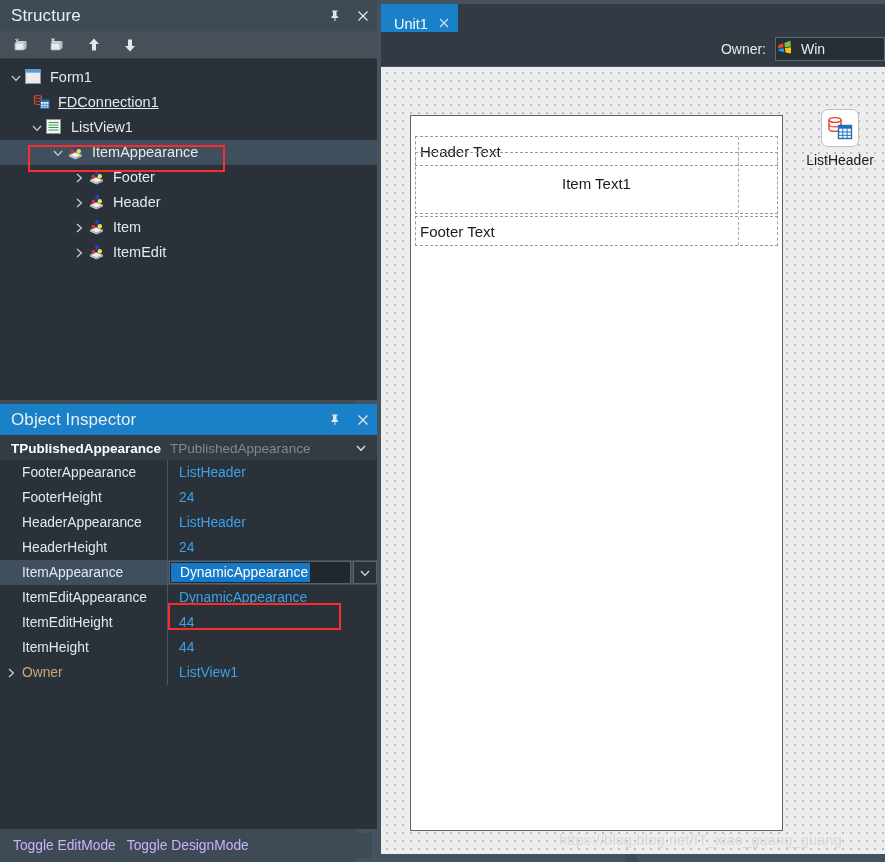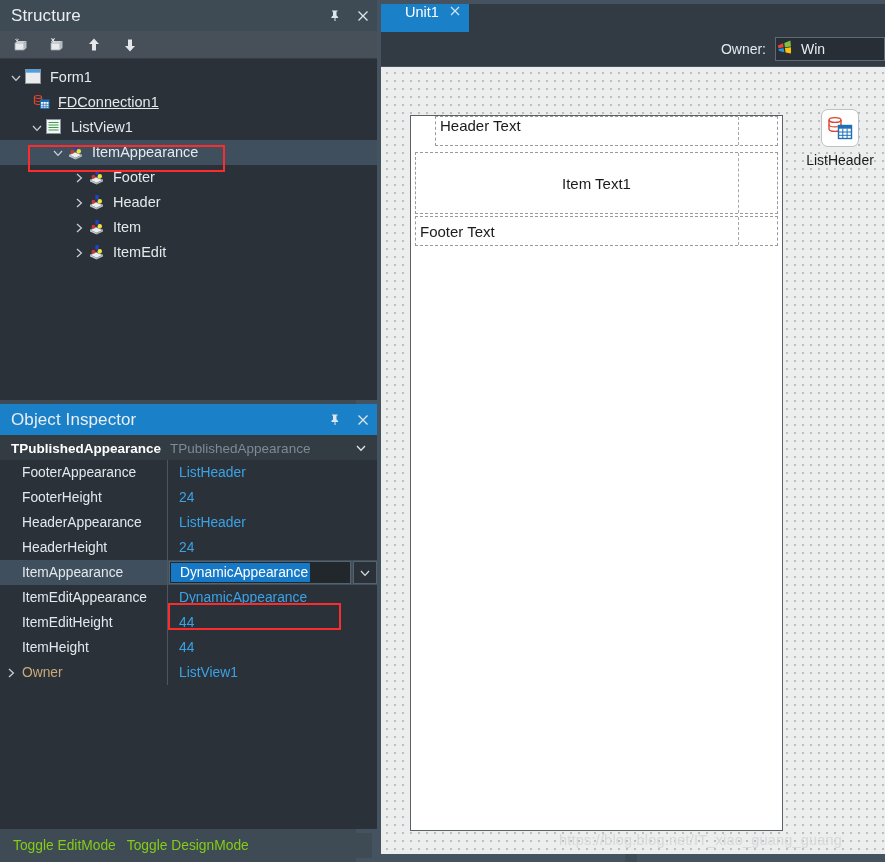--- a/index.html
+++ b/index.html
@@ -244,21 +244,21 @@
     left: 5px; top: 833px;
     width: 367px; height: 25px;
     background: #3e4a54;
     display: flex;
     align-items: center;
     padding-left: 8px;
     gap: 11px;
   }
   .status-link {
     font-size: 13.8px;
-    color: #84cc16;
+    color: #c4b5fd;
     cursor: pointer;
     white-space: nowrap;
   }
 
   
   #right-col {
     position: absolute;
     left: 377px; top: 0;
     width: 508px; height: 862px;
     background: #44535f;
@@ -266,22 +266,22 @@
   #tabbar {
     position: absolute;
     left: 4px; top: 4px; right: 0;
     height: 28px;
     background: #323b44;
     display: flex;
     align-items: stretch;
   }
   .doc-tab {
     display: flex;
-    align-items: flex-start;
-    padding: 0 8px 0 24px;
+    align-items: flex-end;
+    padding: 0 8px 0 13px;
     background: #1a80c8;
     color: #ffffff;
     font-size: 14.5px;
     gap: 10px;
     cursor: pointer;
   }
   .doc-tab .close { color: #cfe4f5; cursor: pointer; }
 
   #designer-toolbar {
     position: absolute;
@@ -346,24 +346,23 @@
     border: 1px solid #5c6166;
   }
   .lv-band {
     position: absolute;
     left: 4px;
     right: 4px;
     border: 1px dashed #9a9a9a;
     background: transparent;
   }
   #lv-header {
-    top: 0; height: 30px;
-    display: flex; align-items: flex-start;
+    top: 20px; height: 30px;
+    display: flex; align-items: center;
     padding-left: 4px;
-    margin-left: 20px;
   }
   #lv-item {
     top: 36px; height: 62px;
     display: flex; align-items: center; justify-content: center;
   }
   #lv-footer {
     top: 100px; height: 30px;
     display: flex; align-items: center;
     padding-left: 4px;
   }

